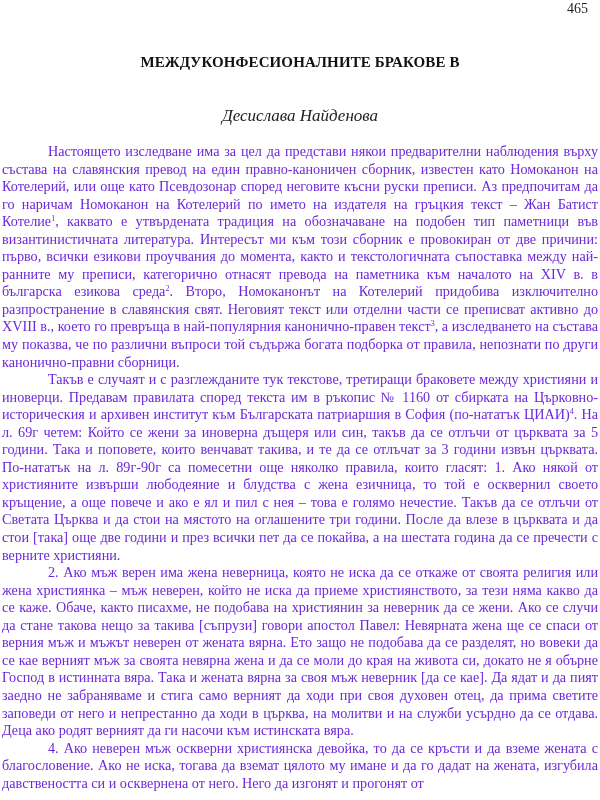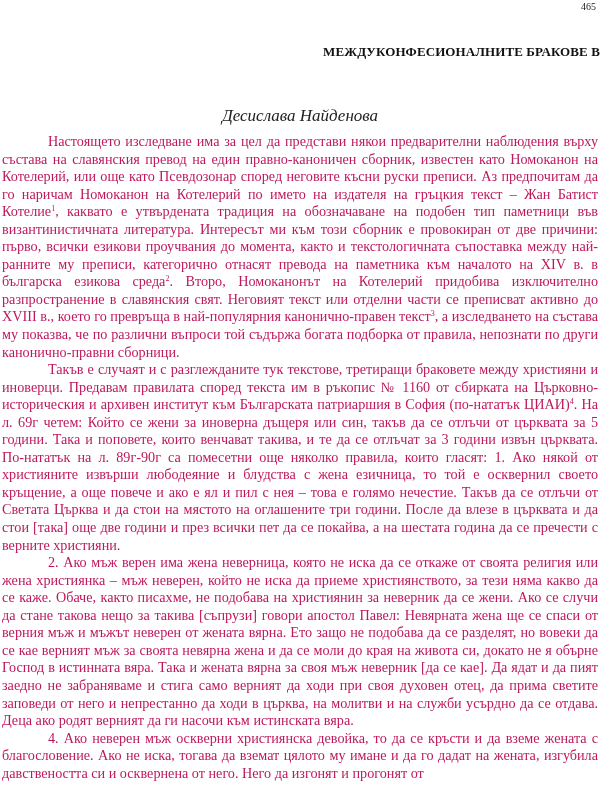--- a/index.html
+++ b/index.html
@@ -11,57 +11,57 @@
       width: 600px;
       height: 800px;
       overflow: hidden;
       position: relative;
       font-family: "Liberation Serif", "DejaVu Serif", serif;
       color: #111111;
     }
     .page-number {
       position: absolute;
       top: 1px;
-      right: 4px;
-      font-size: 10px;
+      right: 12px;
+      font-size: 14px;
       color: #222;
     }
     .title {
       position: absolute;
-      top: 38px;
+      top: 48px;
       left: 0;
       width: 600px;
-      text-align: right;
+      text-align: center;
       font-weight: bold;
-      font-size: 13px;
+      font-size: 15px;
       line-height: 28px;
       letter-spacing: 0.1px;
       color: #111;
       margin: 0;
     }
     .author {
       position: absolute;
       top: 107px;
       left: 0;
       width: 600px;
       text-align: center;
       font-style: italic;
       font-size: 17px;
       line-height: 18px;
       color: #222;
     }
     .body-text {
       position: absolute;
-      top: 133px;
+      top: 143px;
       left: 2px;
       width: 596px;
       font-size: 14.2px;
       line-height: 17.55px;
       text-align: justify;
-      color: #be185d;
+      color: #6d28d9;
     }
     .body-text p {
       margin: 0;
       text-indent: 46px;
       text-align-last: left;
     }
     sup {
       font-size: 8px;
       line-height: 0;
       vertical-align: 5px;

